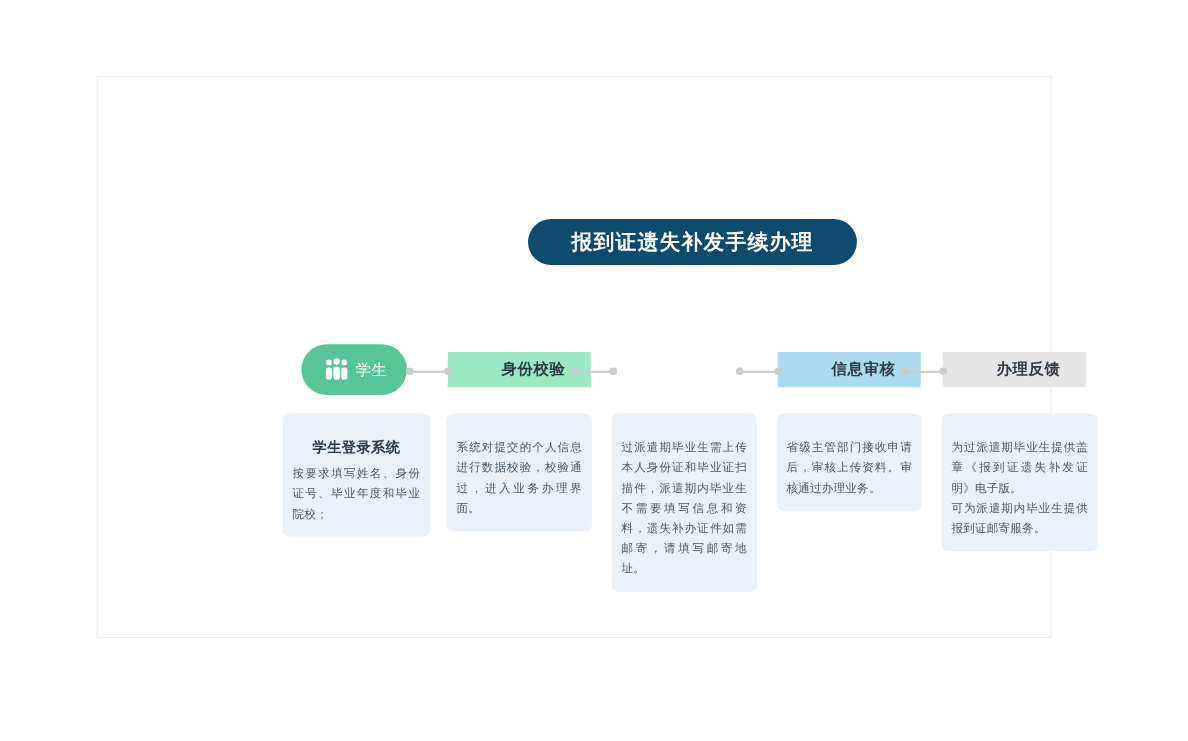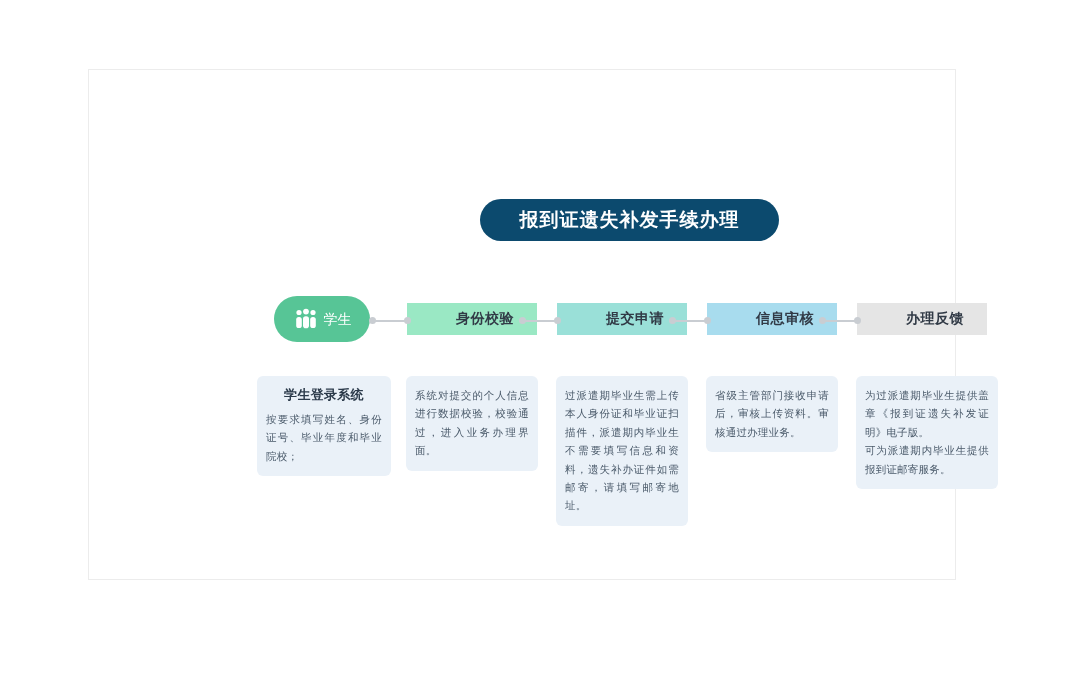--- a/index.html
+++ b/index.html
@@ -41,21 +41,21 @@
     justify-content: center;
     font-size: 19px;
     font-weight: bold;
     letter-spacing: 1px;
   }
 
   
   .flow-row {
     position: absolute;
     left: 168px;
-    top: 219px;
+    top: 236px;
     width: 744px;
     height: 60px;
   }
   .flow-col {
     position: absolute;
     top: 0;
     width: 130px;
     height: 60px;
     display: flex;
     align-items: center;
@@ -136,21 +136,21 @@
     position: absolute;
     left: 168px;
     top: 306px;
     width: 744px;
   }
   .card {
     position: absolute;
     top: 0;
     width: 132px;
     border-radius: 6px;
-    padding: 10px 9px 11px 9px;
+    padding: 22px 9px 11px 9px;
     box-sizing: border-box;
     background: #eaf1f8;
   }
   .card.d0 { left: 0px;   width: 134px; }
   .card.d1 { left: 149px; }
   .card.d2 { left: 299px; }
   .card.d3 { left: 449px; }
   .card.d4 { left: 599px; width: 142px; }
 
   .card-title {
@@ -192,23 +192,20 @@
             <rect x="17.2" y="9" width="5.6" height="11" rx="2.6" fill="#ffffff"></rect>
           </svg>
         </span>
         <span class="student-label">学生</span>
       </div>
     </div>
 
     <div class="flow-col c1">
       <div class="step-chip" style="background:#9ae8c4;">身份校验</div>
     </div>
-    <div class="flow-col c2">
-      <div class="step-chip" style="background:#9ae0d8;">提交申请</div>
-    </div>
     <div class="flow-col c3">
       <div class="step-chip" style="background:#a8dcee;">信息审核</div>
     </div>
     <div class="flow-col c4">
       <div class="step-chip" style="background:#e5e5e5;">办理反馈</div>
     </div>
 
     <div class="connector k0">
       <span class="dot left"></span>
       <span class="bar"></span>

